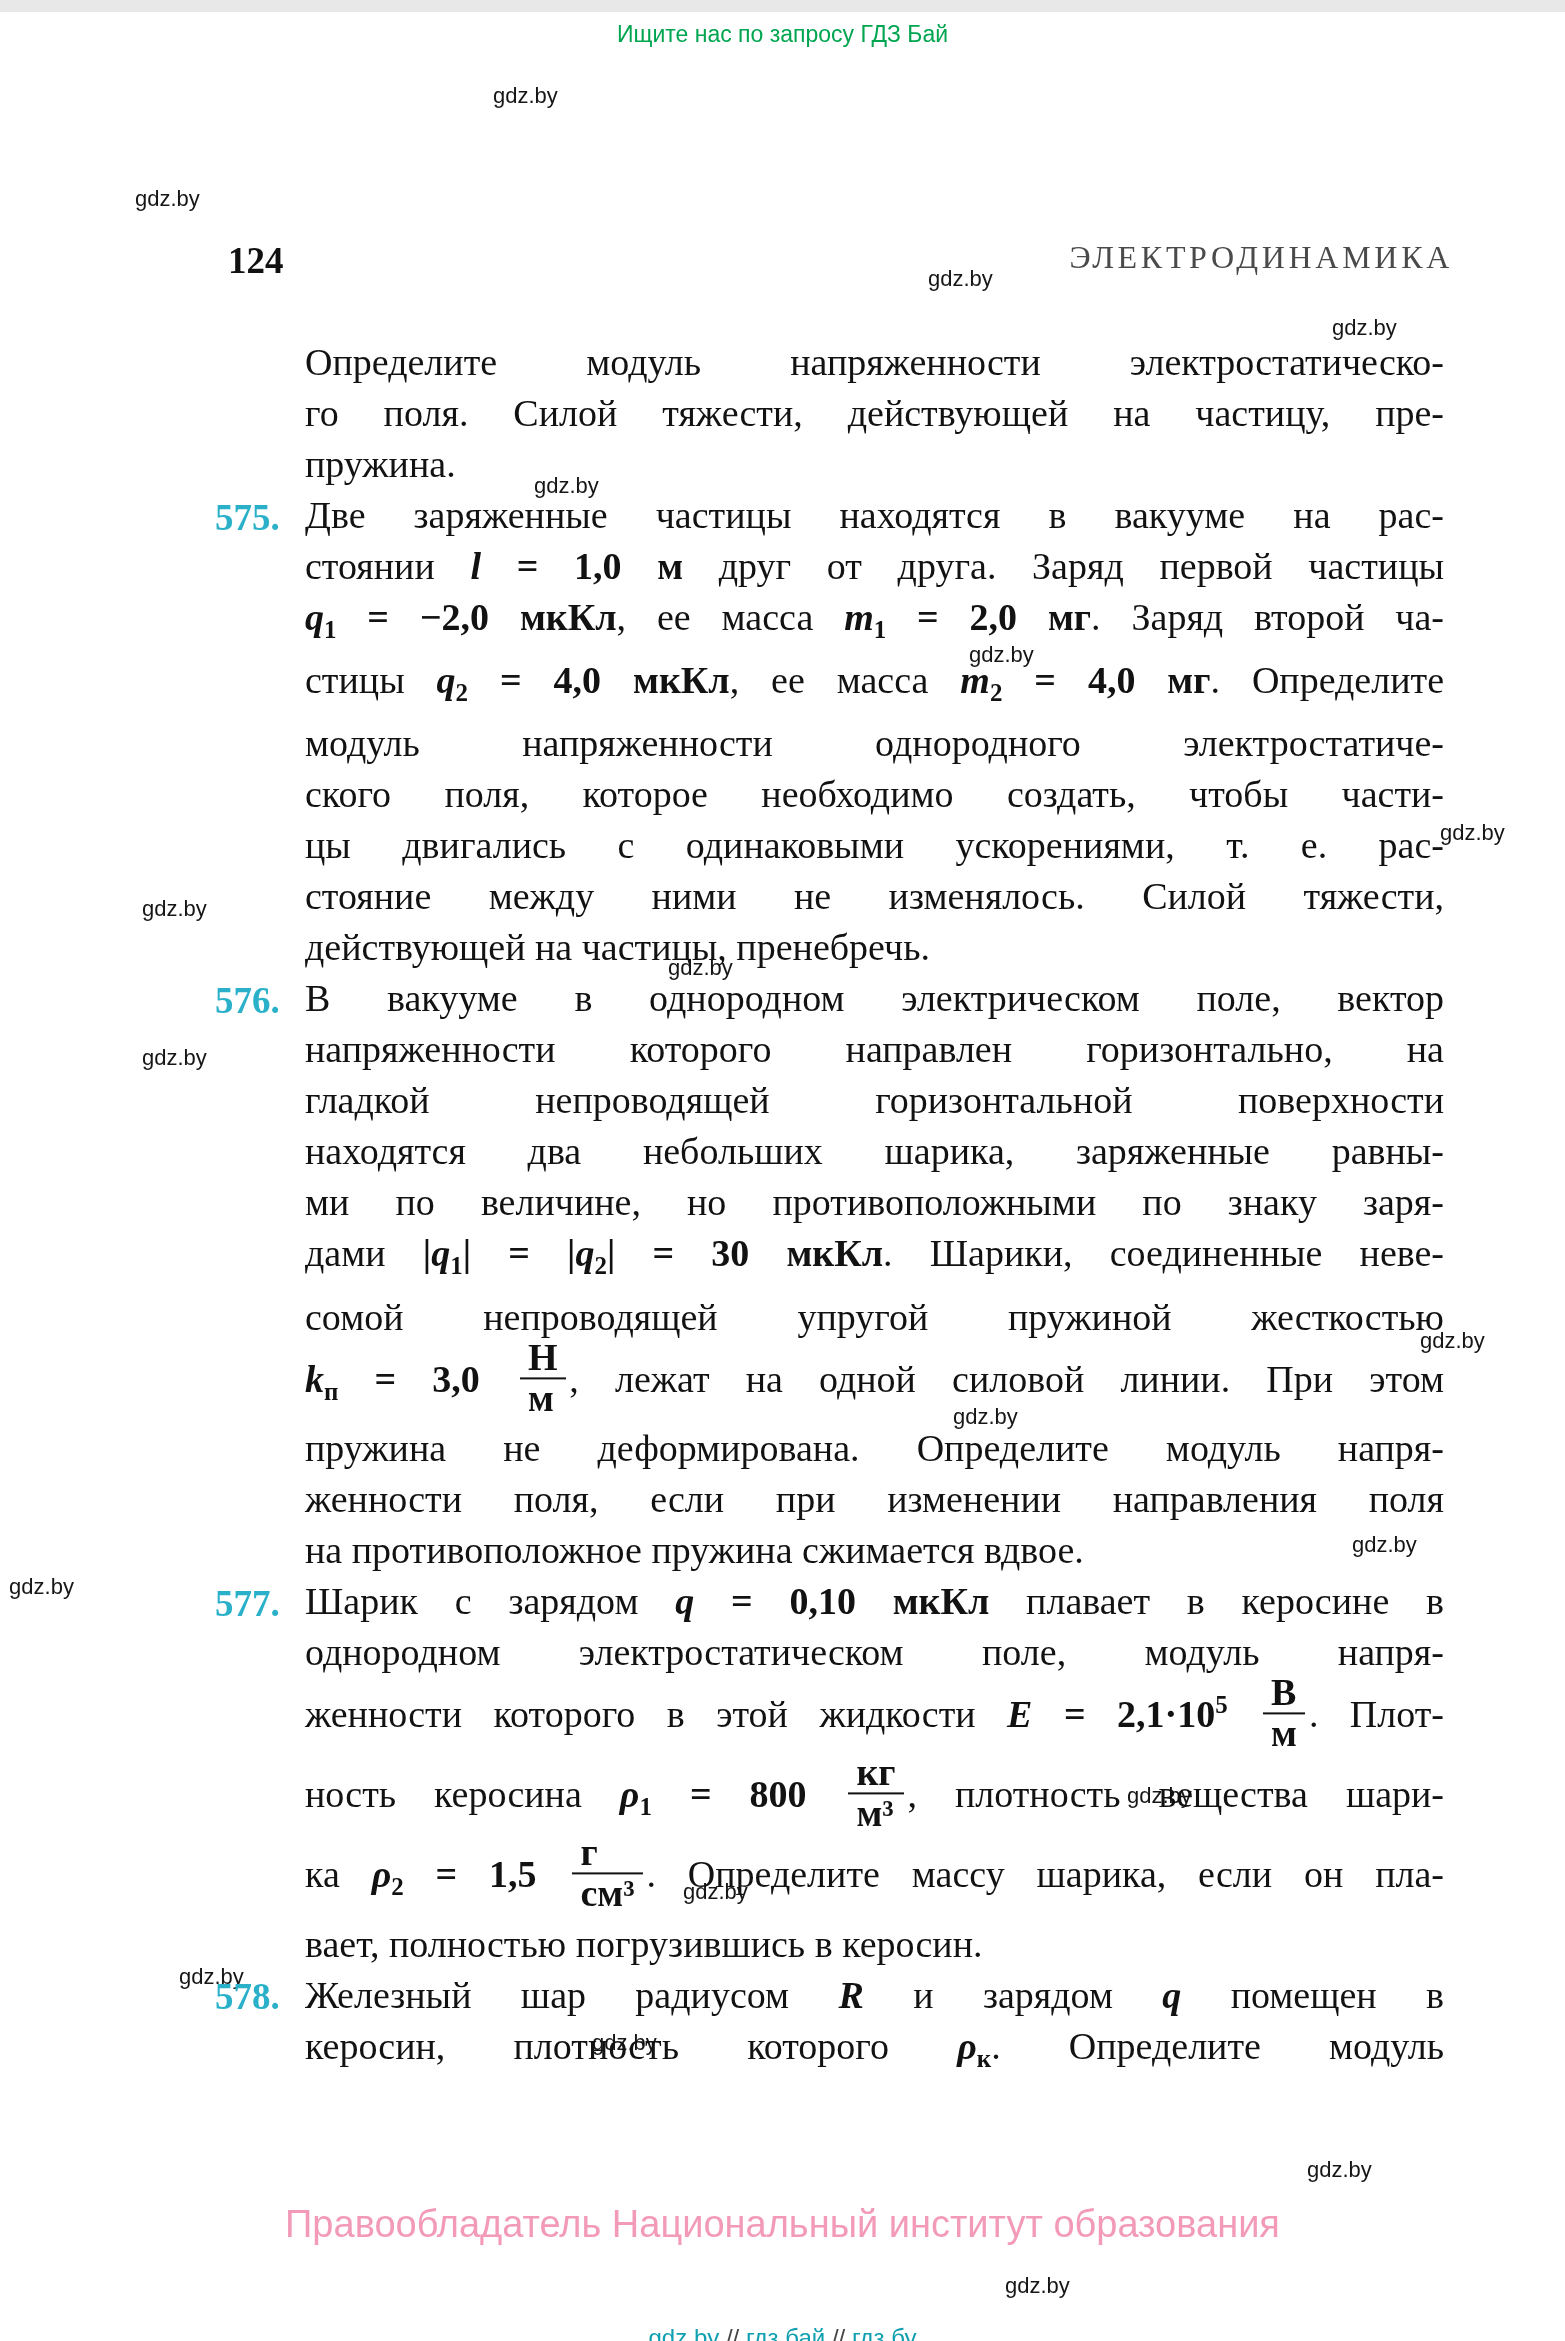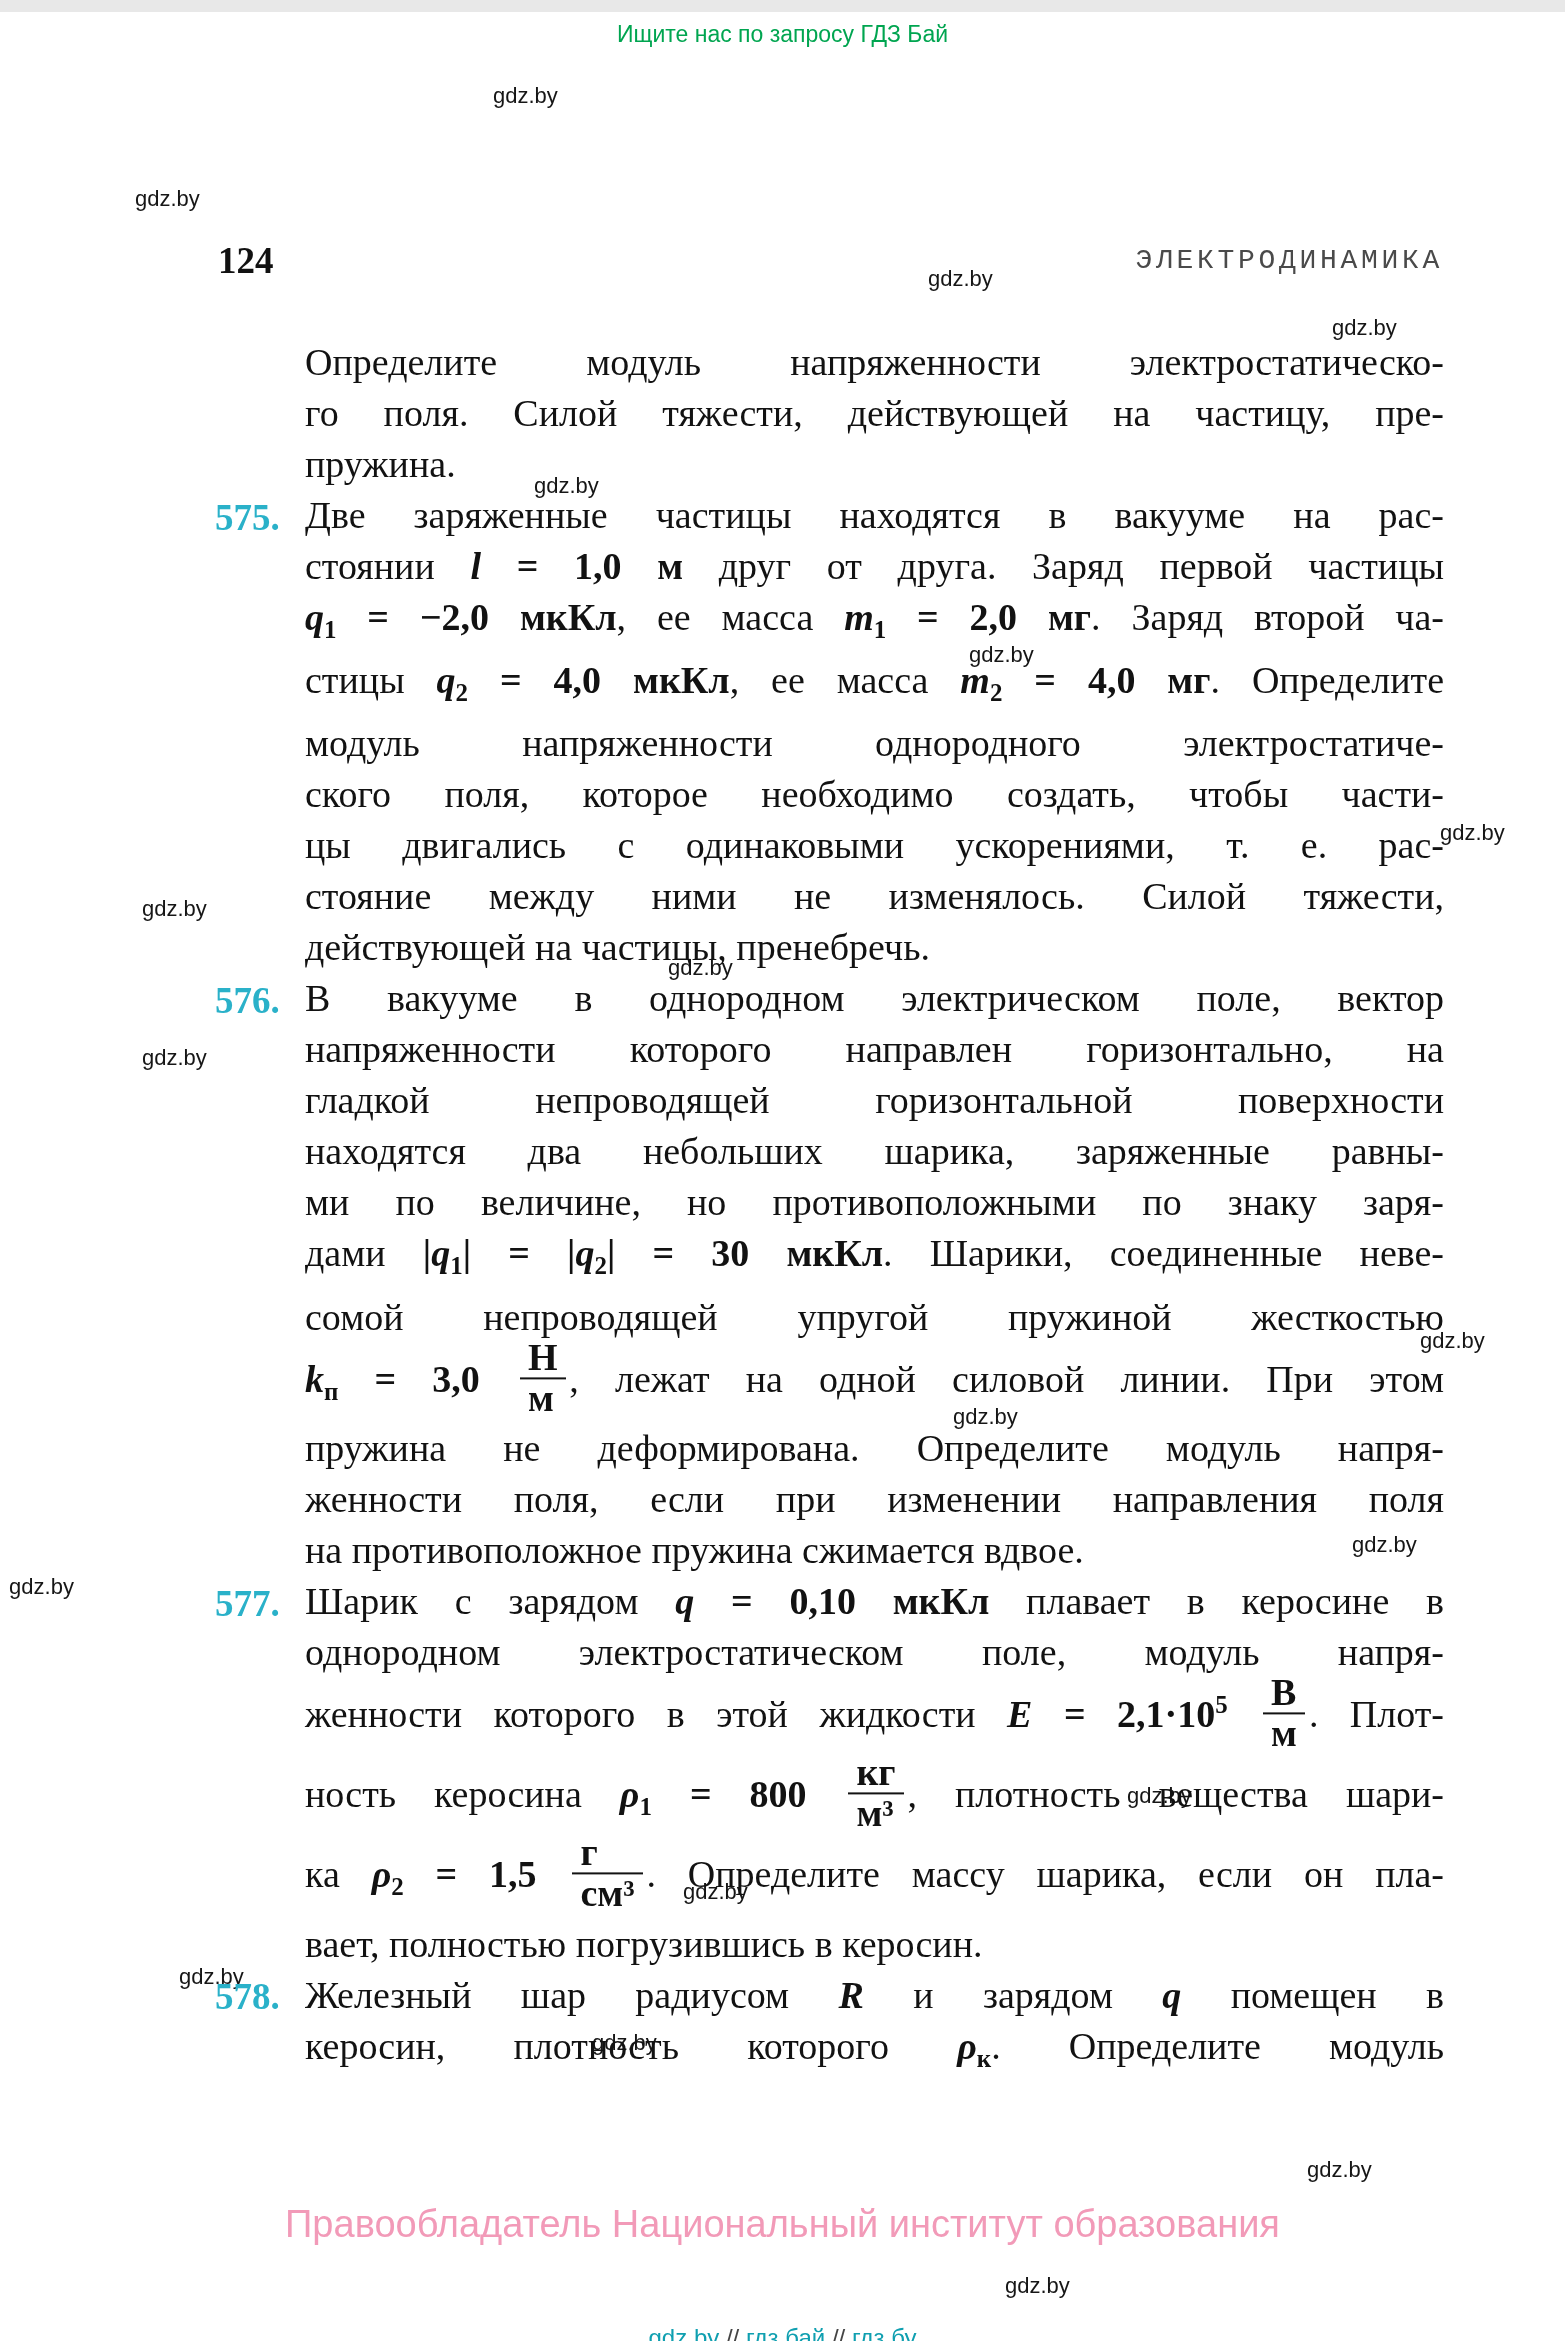--- a/index.html
+++ b/index.html
@@ -11,26 +11,26 @@
   .top-note{
     position:absolute;top:9.1px;left:0;right:0;text-align:center;
     font-family:"Liberation Sans",sans-serif;font-size:23px;
     color:var(--top_note,#00a550);
   }
   .wm{
     position:absolute;font-family:"Liberation Sans",sans-serif;
     font-size:22px;color:var(--watermark,#161616);white-space:nowrap;
   }
   .header{
-    position:absolute;top:227px;left:218px;width:1225px;
-    display:flex;justify-content:space-between;align-items:center;
+    position:absolute;top:227px;left:228px;width:1225px;
+    display:flex;justify-content:space-between;align-items:flex-start;
   }
   .pagenum{font-size:37px;font-weight:bold;color:#111;}
   .chapter{
-    font-family:Liberation Mono, monospace;font-size:28px;
+    font-family:Liberation Serif, serif;font-size:32px;
     letter-spacing:3.7px;color:var(--chapter_title,#4a4a4a);
   }
   .content{
     position:absolute;left:305px;top:325px;width:1139px;
     font-size:38px;line-height:51px;color:#121212;
   }
   .prob{position:relative;}
   .pnum{
     position:absolute;left:-90px;top:1.8px;font-weight:bold;
     color:var(--problem_number,#2ab1c9);font-size:37px;

